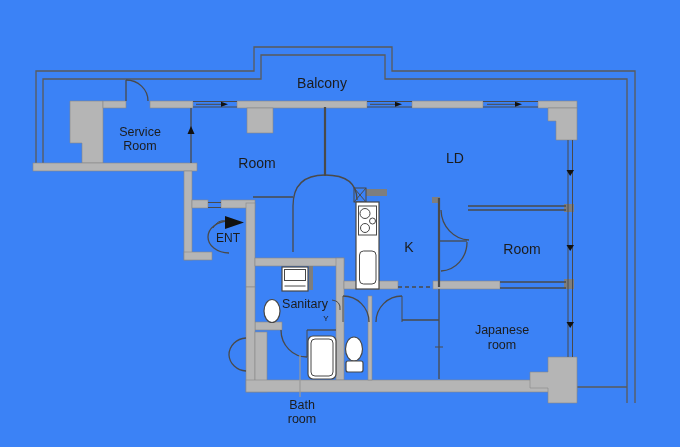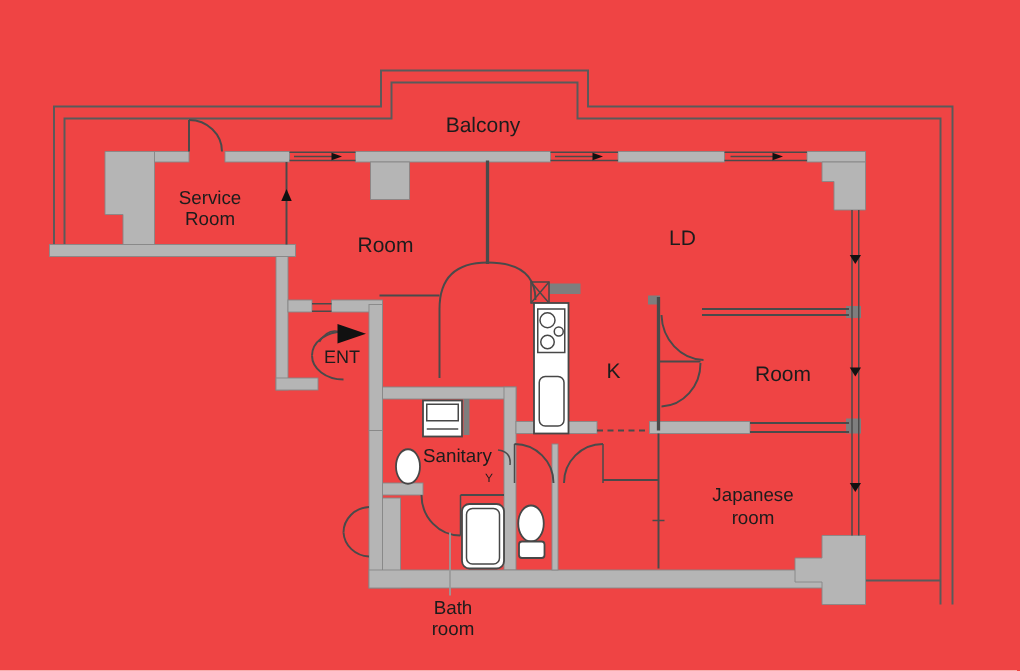--- a/index.html
+++ b/index.html
@@ -1,16 +1,16 @@
 <!DOCTYPE html>
 <html><head>
 <meta charset="utf-8">
 <style>
   html,body{margin:0;padding:0;background:#ffffff;}
-  .stage{position:relative;width:680px;height:447px;background:#ef4444;overflow:hidden;}
+  .stage{position:relative;width:680px;height:447px;background:#3b82f6;overflow:hidden;}
   svg{display:block;}
   .wall{fill:#b5b5b5;stroke:#878787;stroke-width:.6;}
   .ln{stroke:#4a4a4a;stroke-width:1.3;fill:none;}
   .ln-thin{stroke:#4a4a4a;stroke-width:1;fill:none;}
   .ln-thick{stroke:#4a4a4a;stroke-width:2.2;fill:none;}
   .bal{stroke:#5a5a5a;stroke-width:1.3;fill:none;}
   .fix{fill:#ffffff;stroke:#474747;stroke-width:1.2;}
   .fix-thin{fill:none;stroke:#474747;stroke-width:1;}
   .blk{fill:#111111;stroke:none;}
   .stub{fill:#7e7e7e;stroke:none;}

